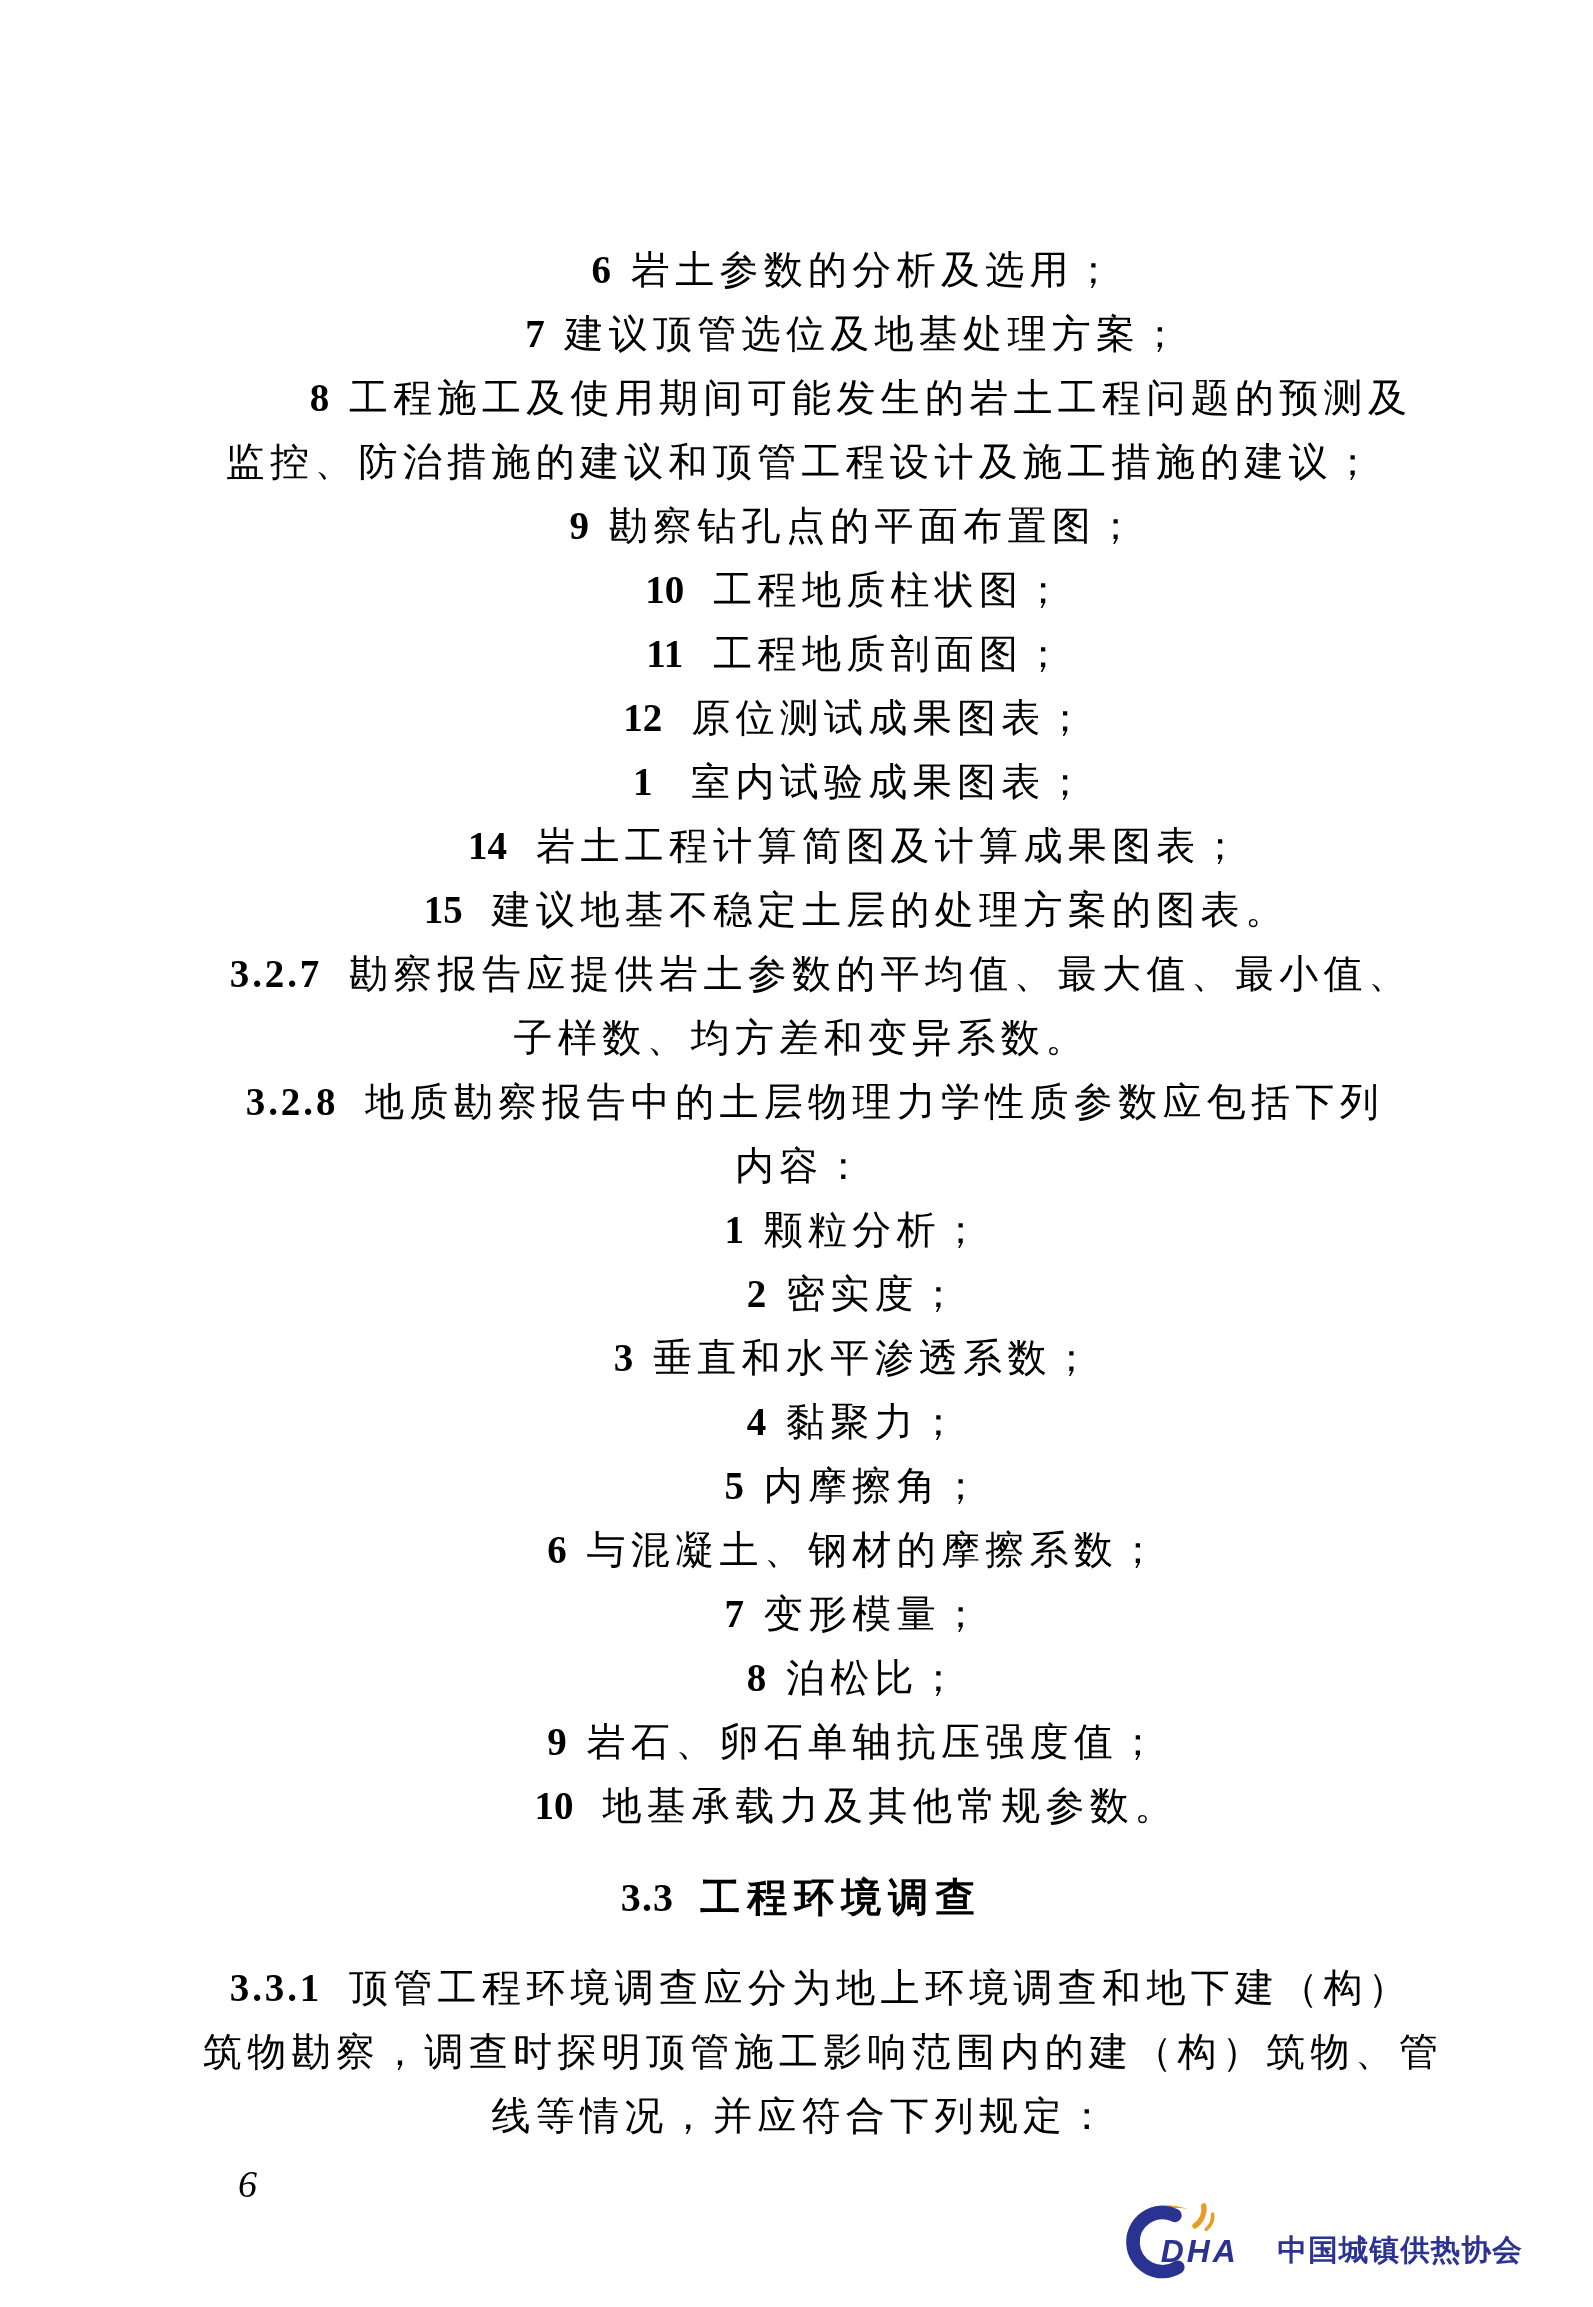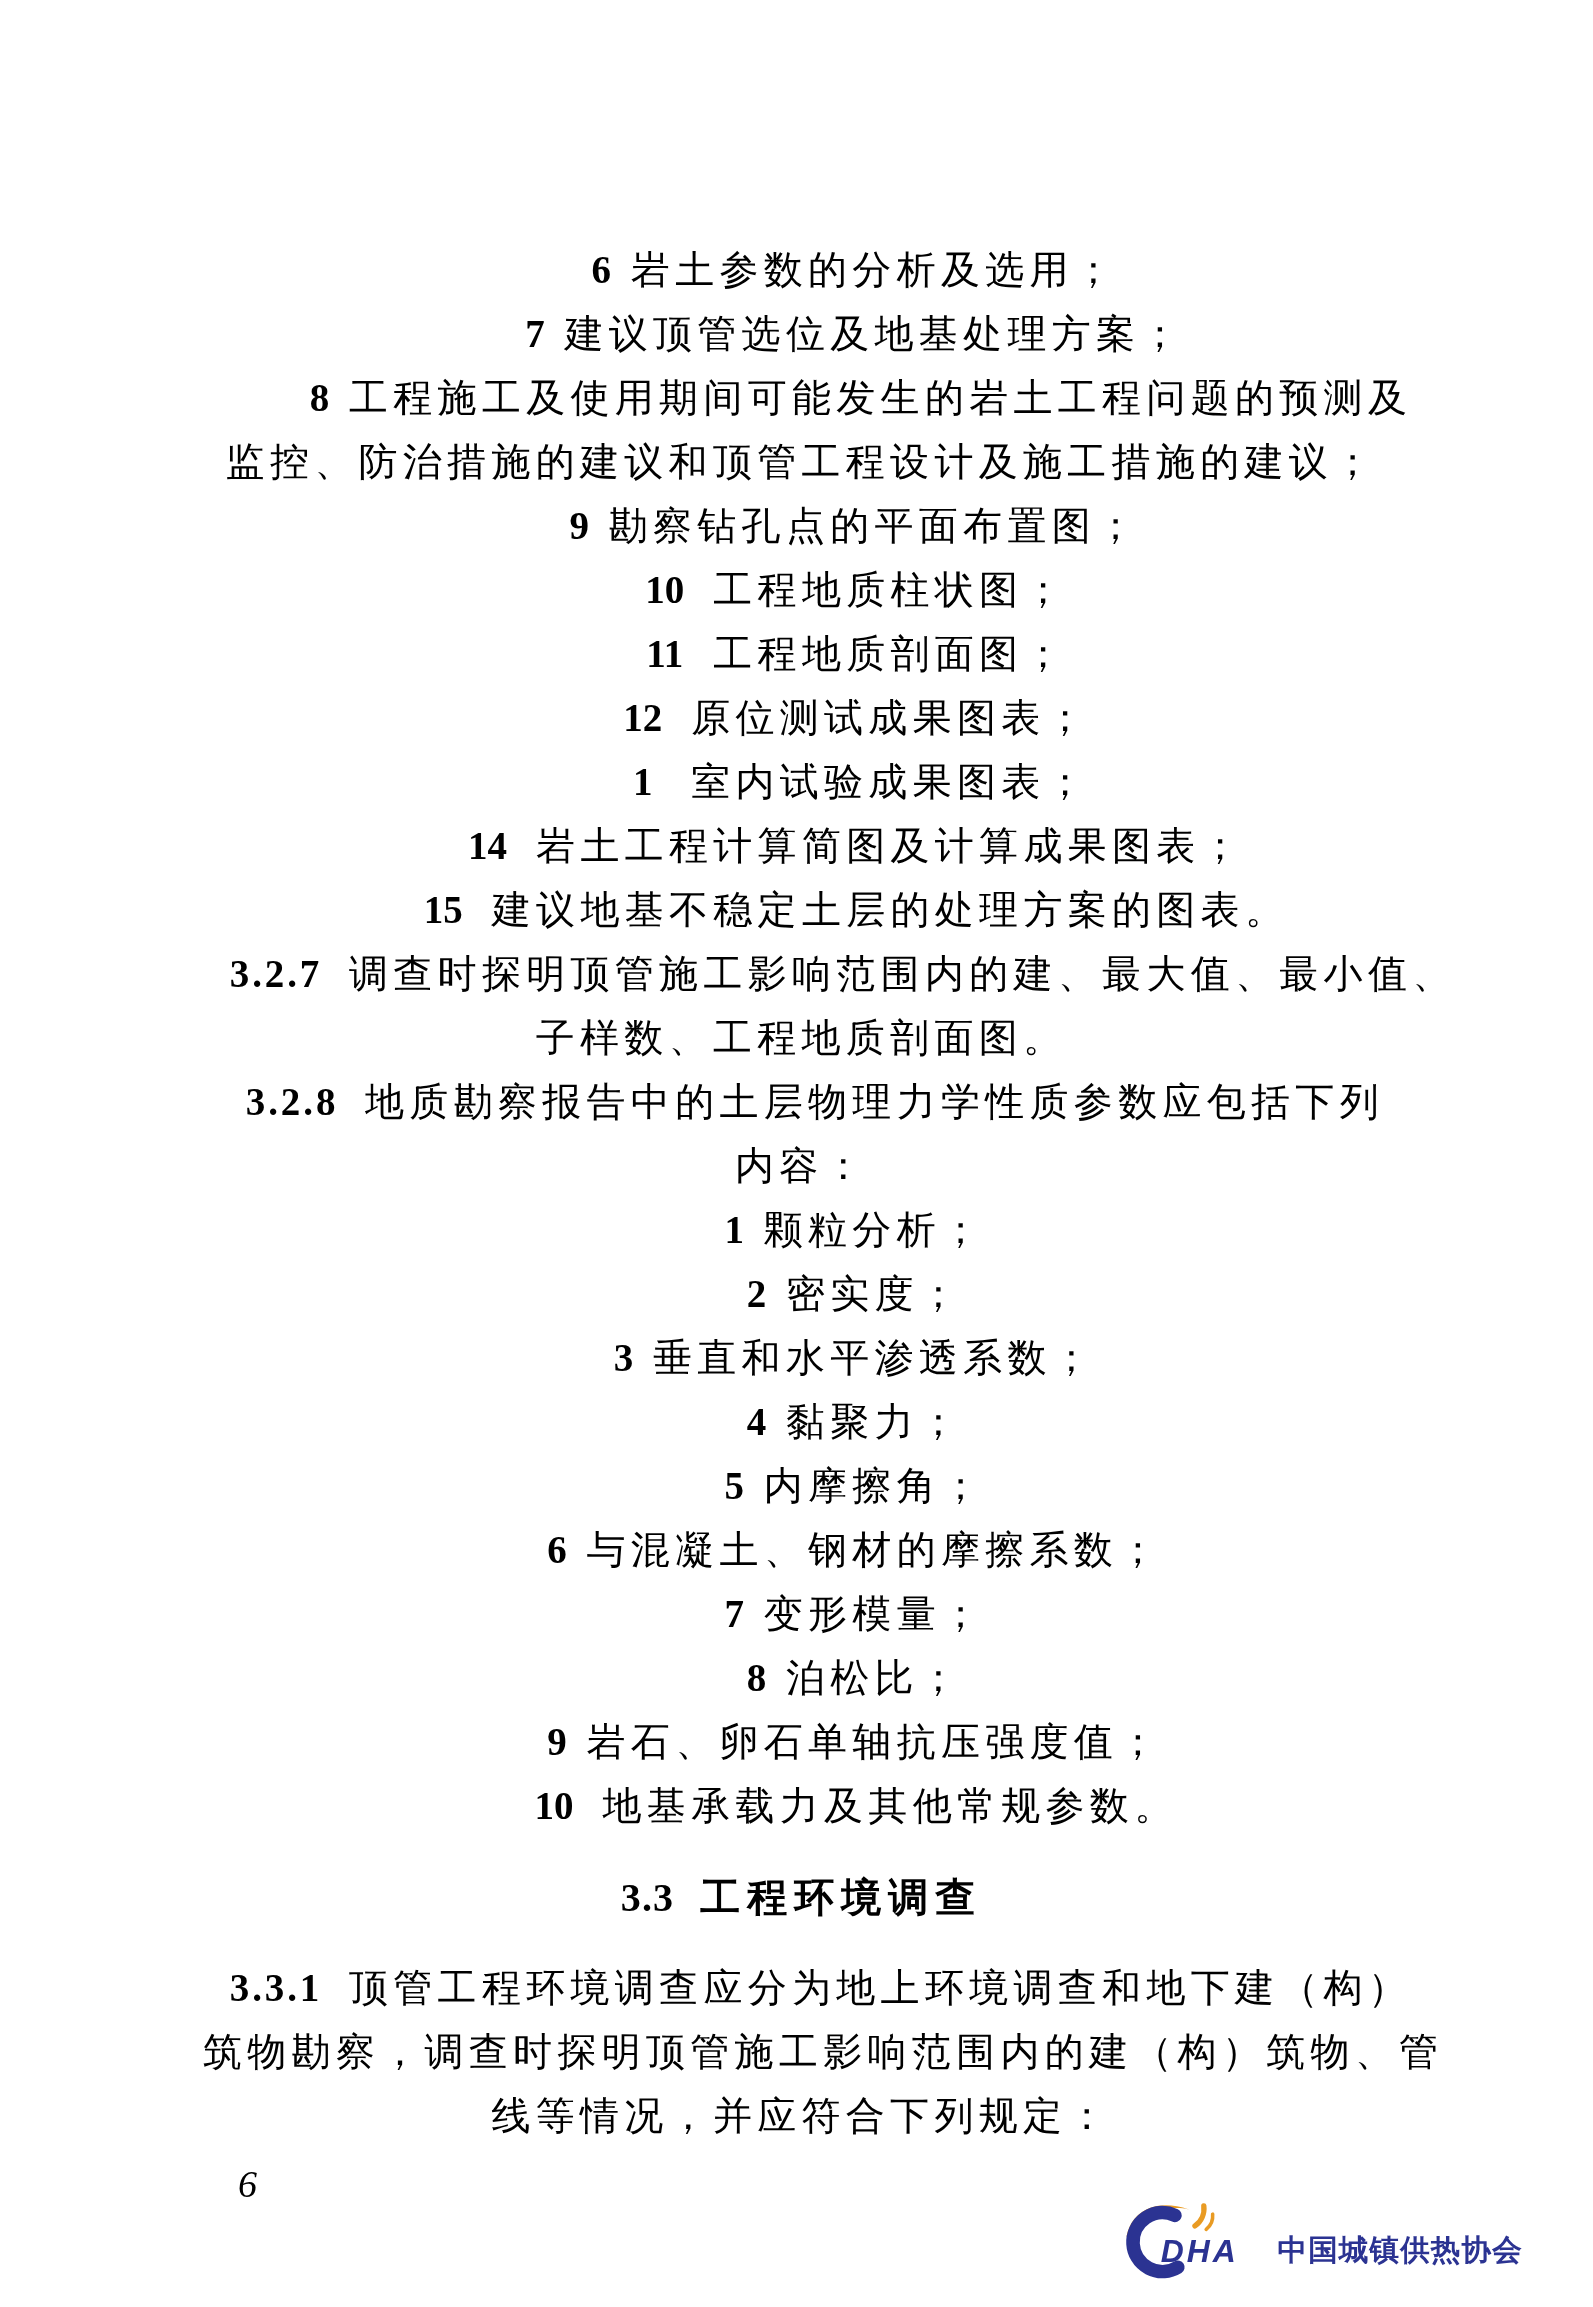--- a/index.html
+++ b/index.html
@@ -91,22 +91,22 @@
     <div class="line li1"><span class="num">8</span><span>工程施工及使用期间可能发生的岩土工程问题的预测及</span></div>
     <div class="line">监控、防治措施的建议和顶管工程设计及施工措施的建议；</div>
     <div class="line li1"><span class="num">9</span><span>勘察钻孔点的平面布置图；</span></div>
     <div class="line li2"><span class="num">10</span><span>工程地质柱状图；</span></div>
     <div class="line li2"><span class="num">11</span><span>工程地质剖面图；</span></div>
     <div class="line li2"><span class="num">12</span><span>原位测试成果图表；</span></div>
     <div class="line li2"><span class="num">1</span><span>室内试验成果图表；</span></div>
     <div class="line li2"><span class="num">14</span><span>岩土工程计算简图及计算成果图表；</span></div>
     <div class="line li2"><span class="num">15</span><span>建议地基不稳定土层的处理方案的图表。</span></div>
 
-    <div class="line"><span class="cn">3.2.7</span><span>调查时探明顶管施工影响范围内的建、最大值、最小值、</span></div>
-    <div class="line">子样数、工程地质剖面图。</div>
+    <div class="line"><span class="cn">3.2.7</span><span>勘察报告应提供岩土参数的平均值、最大值、最小值、</span></div>
+    <div class="line">子样数、均方差和变异系数。</div>
 
     <div class="line"><span class="cn">3.2.8</span><span>地质勘察报告中的土层物理力学性质参数应包括下列</span></div>
     <div class="line">内容：</div>
 
     <div class="line li1"><span class="num">1</span><span>颗粒分析；</span></div>
     <div class="line li1"><span class="num">2</span><span>密实度；</span></div>
     <div class="line li1"><span class="num">3</span><span>垂直和水平渗透系数；</span></div>
     <div class="line li1"><span class="num">4</span><span>黏聚力；</span></div>
     <div class="line li1"><span class="num">5</span><span>内摩擦角；</span></div>
     <div class="line li1"><span class="num">6</span><span>与混凝土、钢材的摩擦系数；</span></div>

